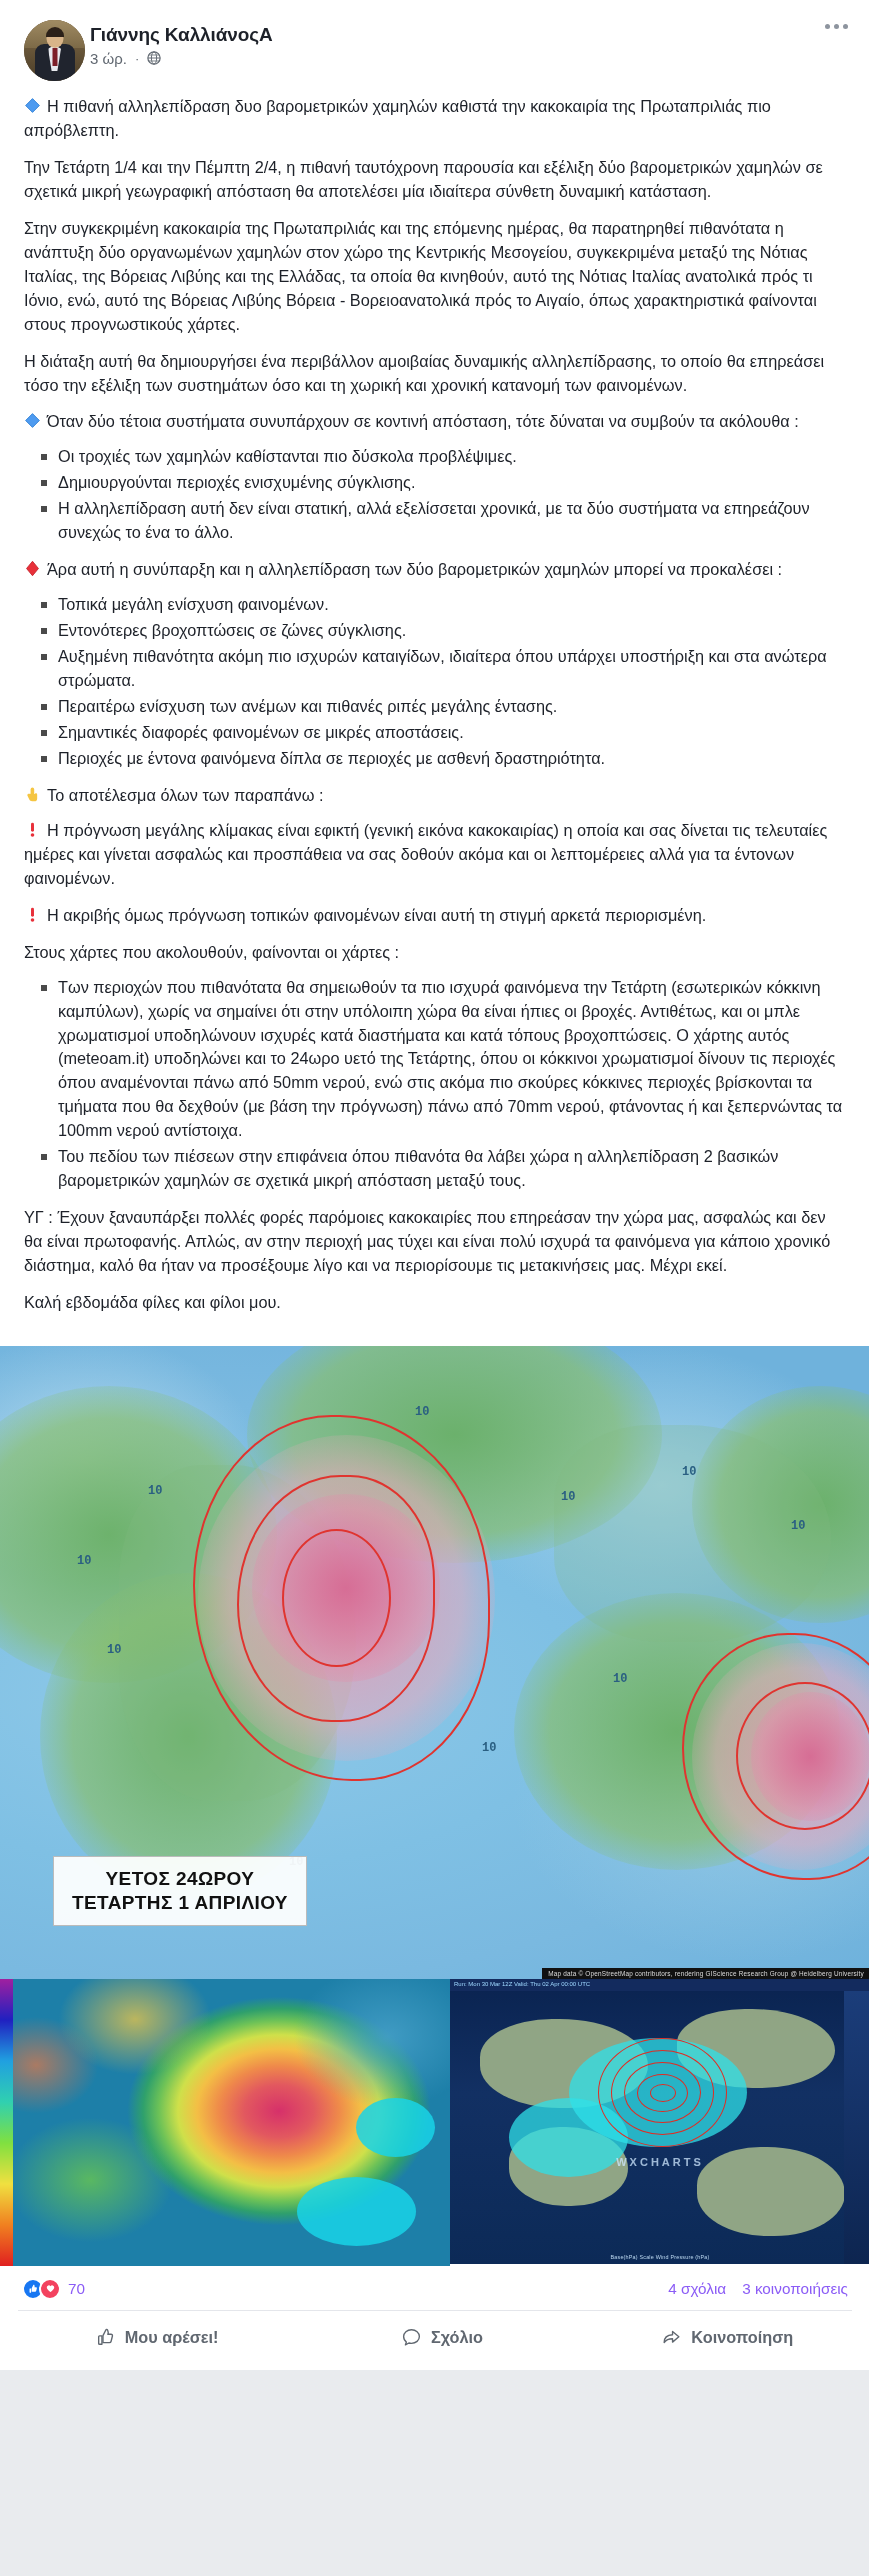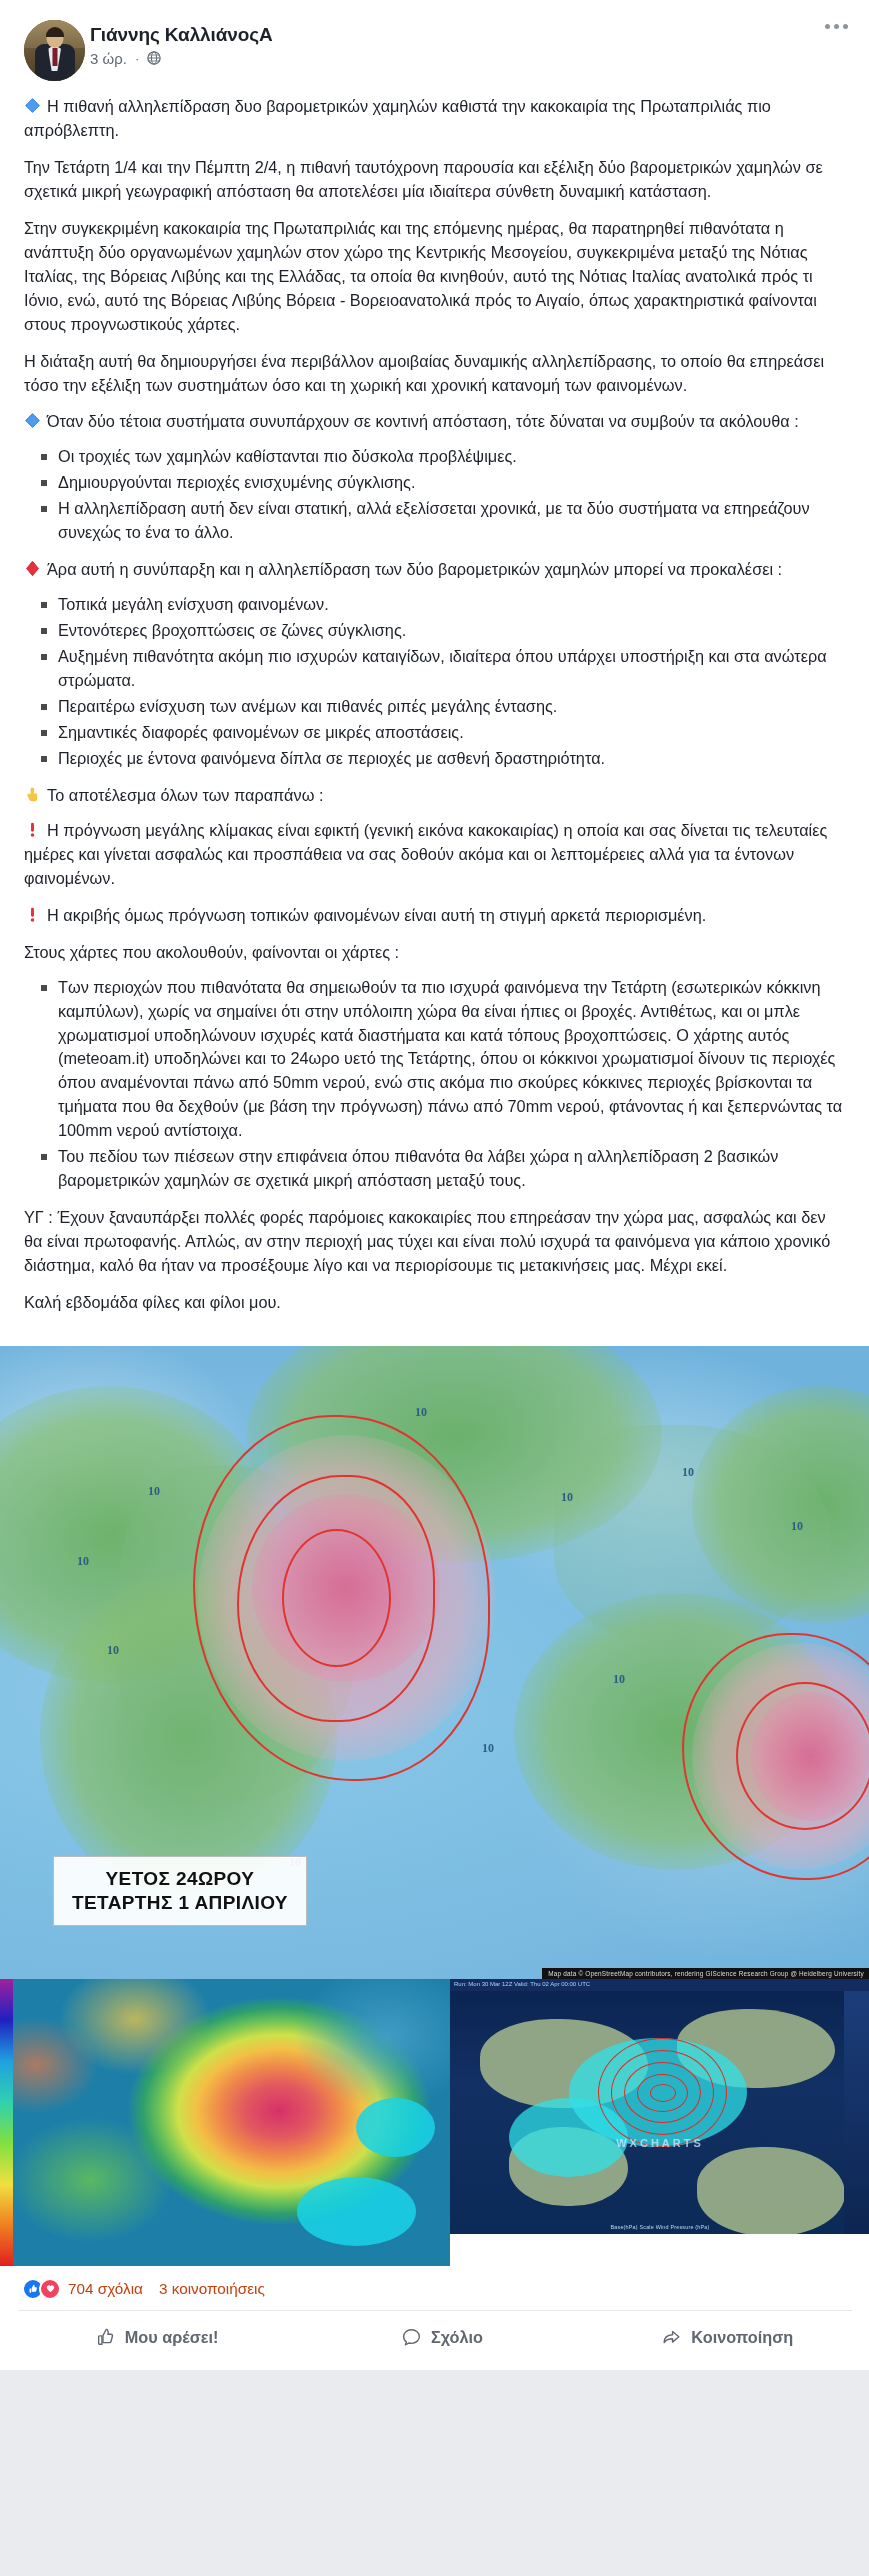--- a/index.html
+++ b/index.html
@@ -153,21 +153,21 @@
     overflow: hidden;
     background: #9fd0ea;
   }
   .map-sub-row {
     display: flex;
     width: 870px;
     height: 287px;
   }
   .map-sub { position: relative; overflow: hidden; }
   .map-sub.left { width: 450px; height: 287px; background: #1b3a6b; }
-  .map-sub.right { width: 420px; height: 255px; background: #0d2a5e; }
+  .map-sub.right { width: 420px; height: 285px; background: #0d2a5e; }
 
   
   .mm-sea { position: absolute; inset: 0; background:
       radial-gradient(ellipse 890px 415px at 24% 55%, #8fc9e8 0%, #7fc0e4 42%, #7ab9e0 70%, #6fb2dc 100%); }
   .mm-sea2 { position:absolute; inset:0;
       background:
         radial-gradient(ellipse 297px 198px at 76% 22%, rgba(168,214,236,.85), rgba(168,214,236,0) 70%),
         radial-gradient(ellipse 336px 227px at 86% 72%, rgba(150,203,230,.8), rgba(150,203,230,0) 70%),
         radial-gradient(ellipse 247px 178px at 10% 18%, rgba(190,224,240,.8), rgba(190,224,240,0) 70%);
   }
@@ -183,21 +183,21 @@
       border-radius: 50%; }
   .mm-redline {
       position:absolute;
       border: 2.4px solid #e0342f;
       border-radius: 48% 52% 45% 55%;
       background: transparent;
   }
   .mm-num {
       position:absolute;
       color:#2a5f82; font-size:12px; font-weight:bold;
-      font-family:Liberation Serif, serif;
+      font-family:Liberation Mono, monospace;
   }
   .mm-label {
       position:absolute;
       left: 53px; bottom: 53px;
       background: rgba(255,255,255,.93);
       border: 1px solid #bbb;
       padding: 10px 18px;
       text-align: center;
       line-height: 1.25;
       color: #111;
@@ -241,23 +241,24 @@
       color:#cfe8ff; font-size:11px; letter-spacing:3px; opacity:.75; font-weight:bold; }
   .rs-cap { position:absolute; left:50%; bottom:4px; transform:translateX(-50%);
       color:#bcd8f0; font-size:5.4px; letter-spacing:0.2px; white-space:nowrap; }
   .rs-sidebar { position:absolute; right:0; top:12px; width:26px; bottom:0;
       background:linear-gradient(180deg,#1b3d7a,#0d2550); }
 
   
   .counts-row {
     display: flex;
     align-items: center;
+    justify-content: space-between;
     padding: 12px 22px 10px 22px;
     font-size: 15.3px;
-    color: #c2410c;
+    color: #8b5cf6;
   }
   .reactions { display:flex; align-items:center; gap: 7px; }
   .react-stack { display:flex; align-items:center; }
   .react-bubble {
     width: 22px; height: 22px; border-radius:50%;
     display:flex; align-items:center; justify-content:center;
     border: 2px solid #fff;
   }
   .react-like { background: #1877f2; }
   .react-love { background: #f3425f; margin-left:-5px; }

